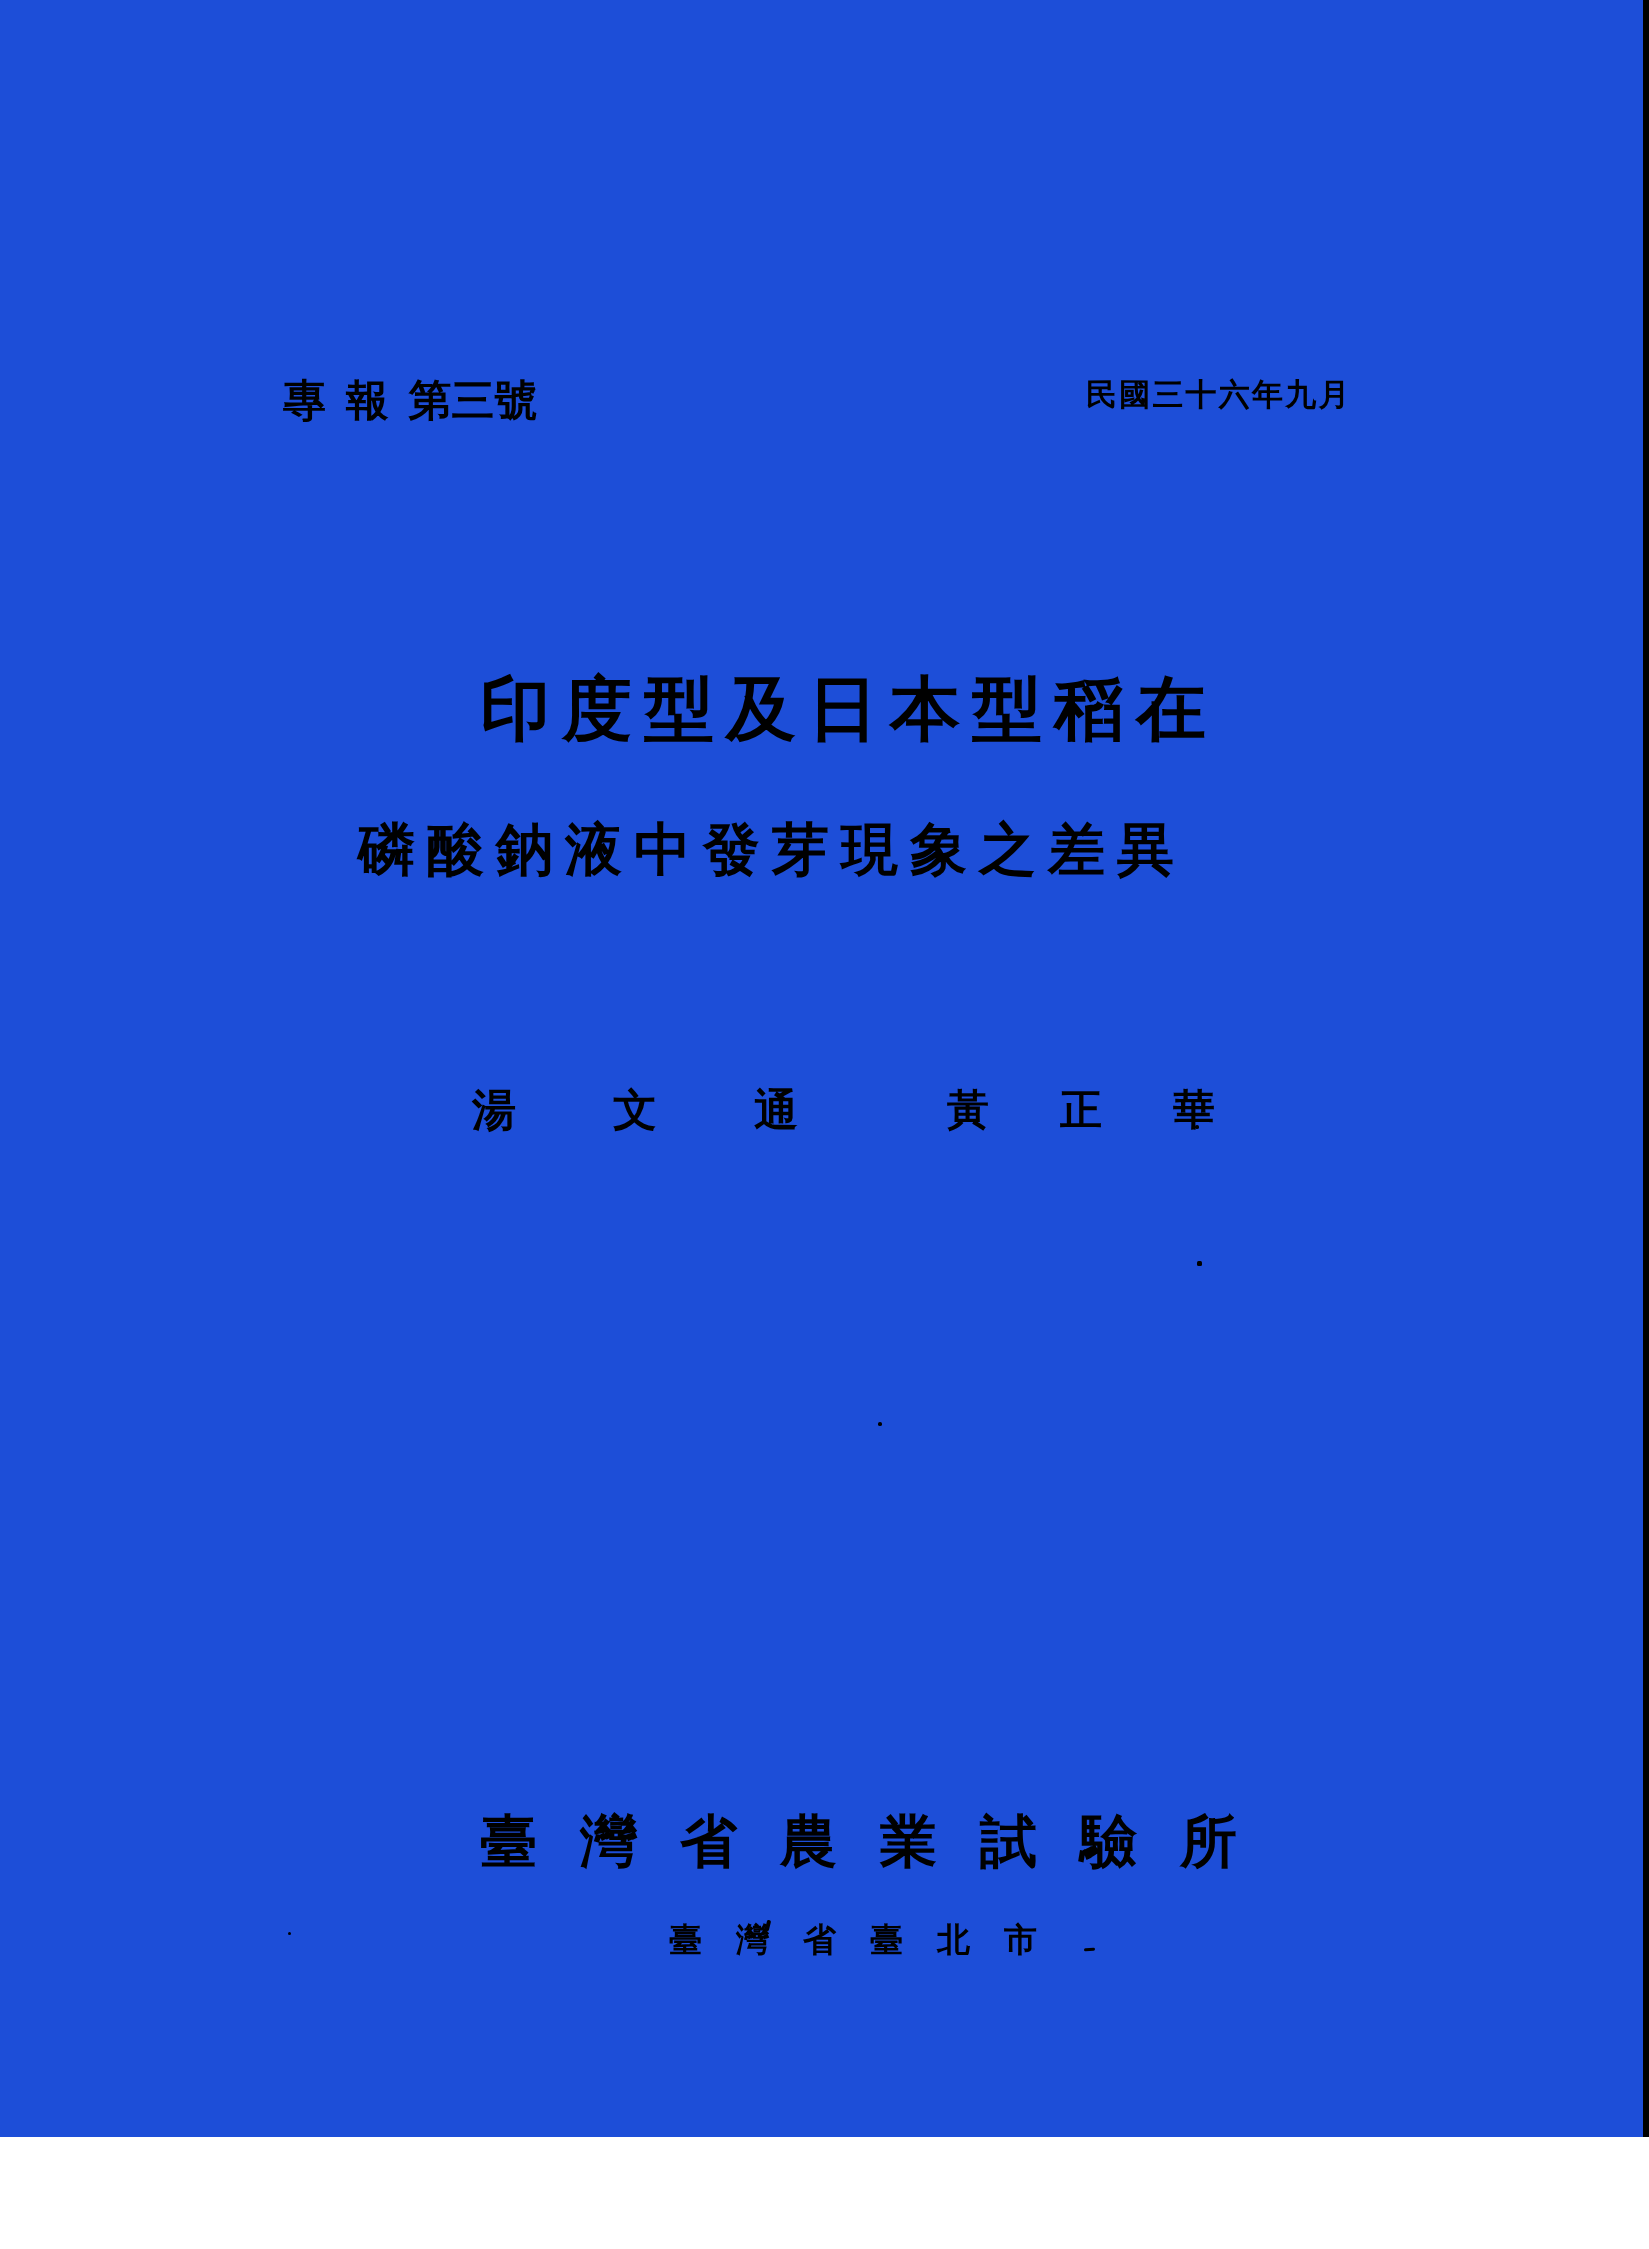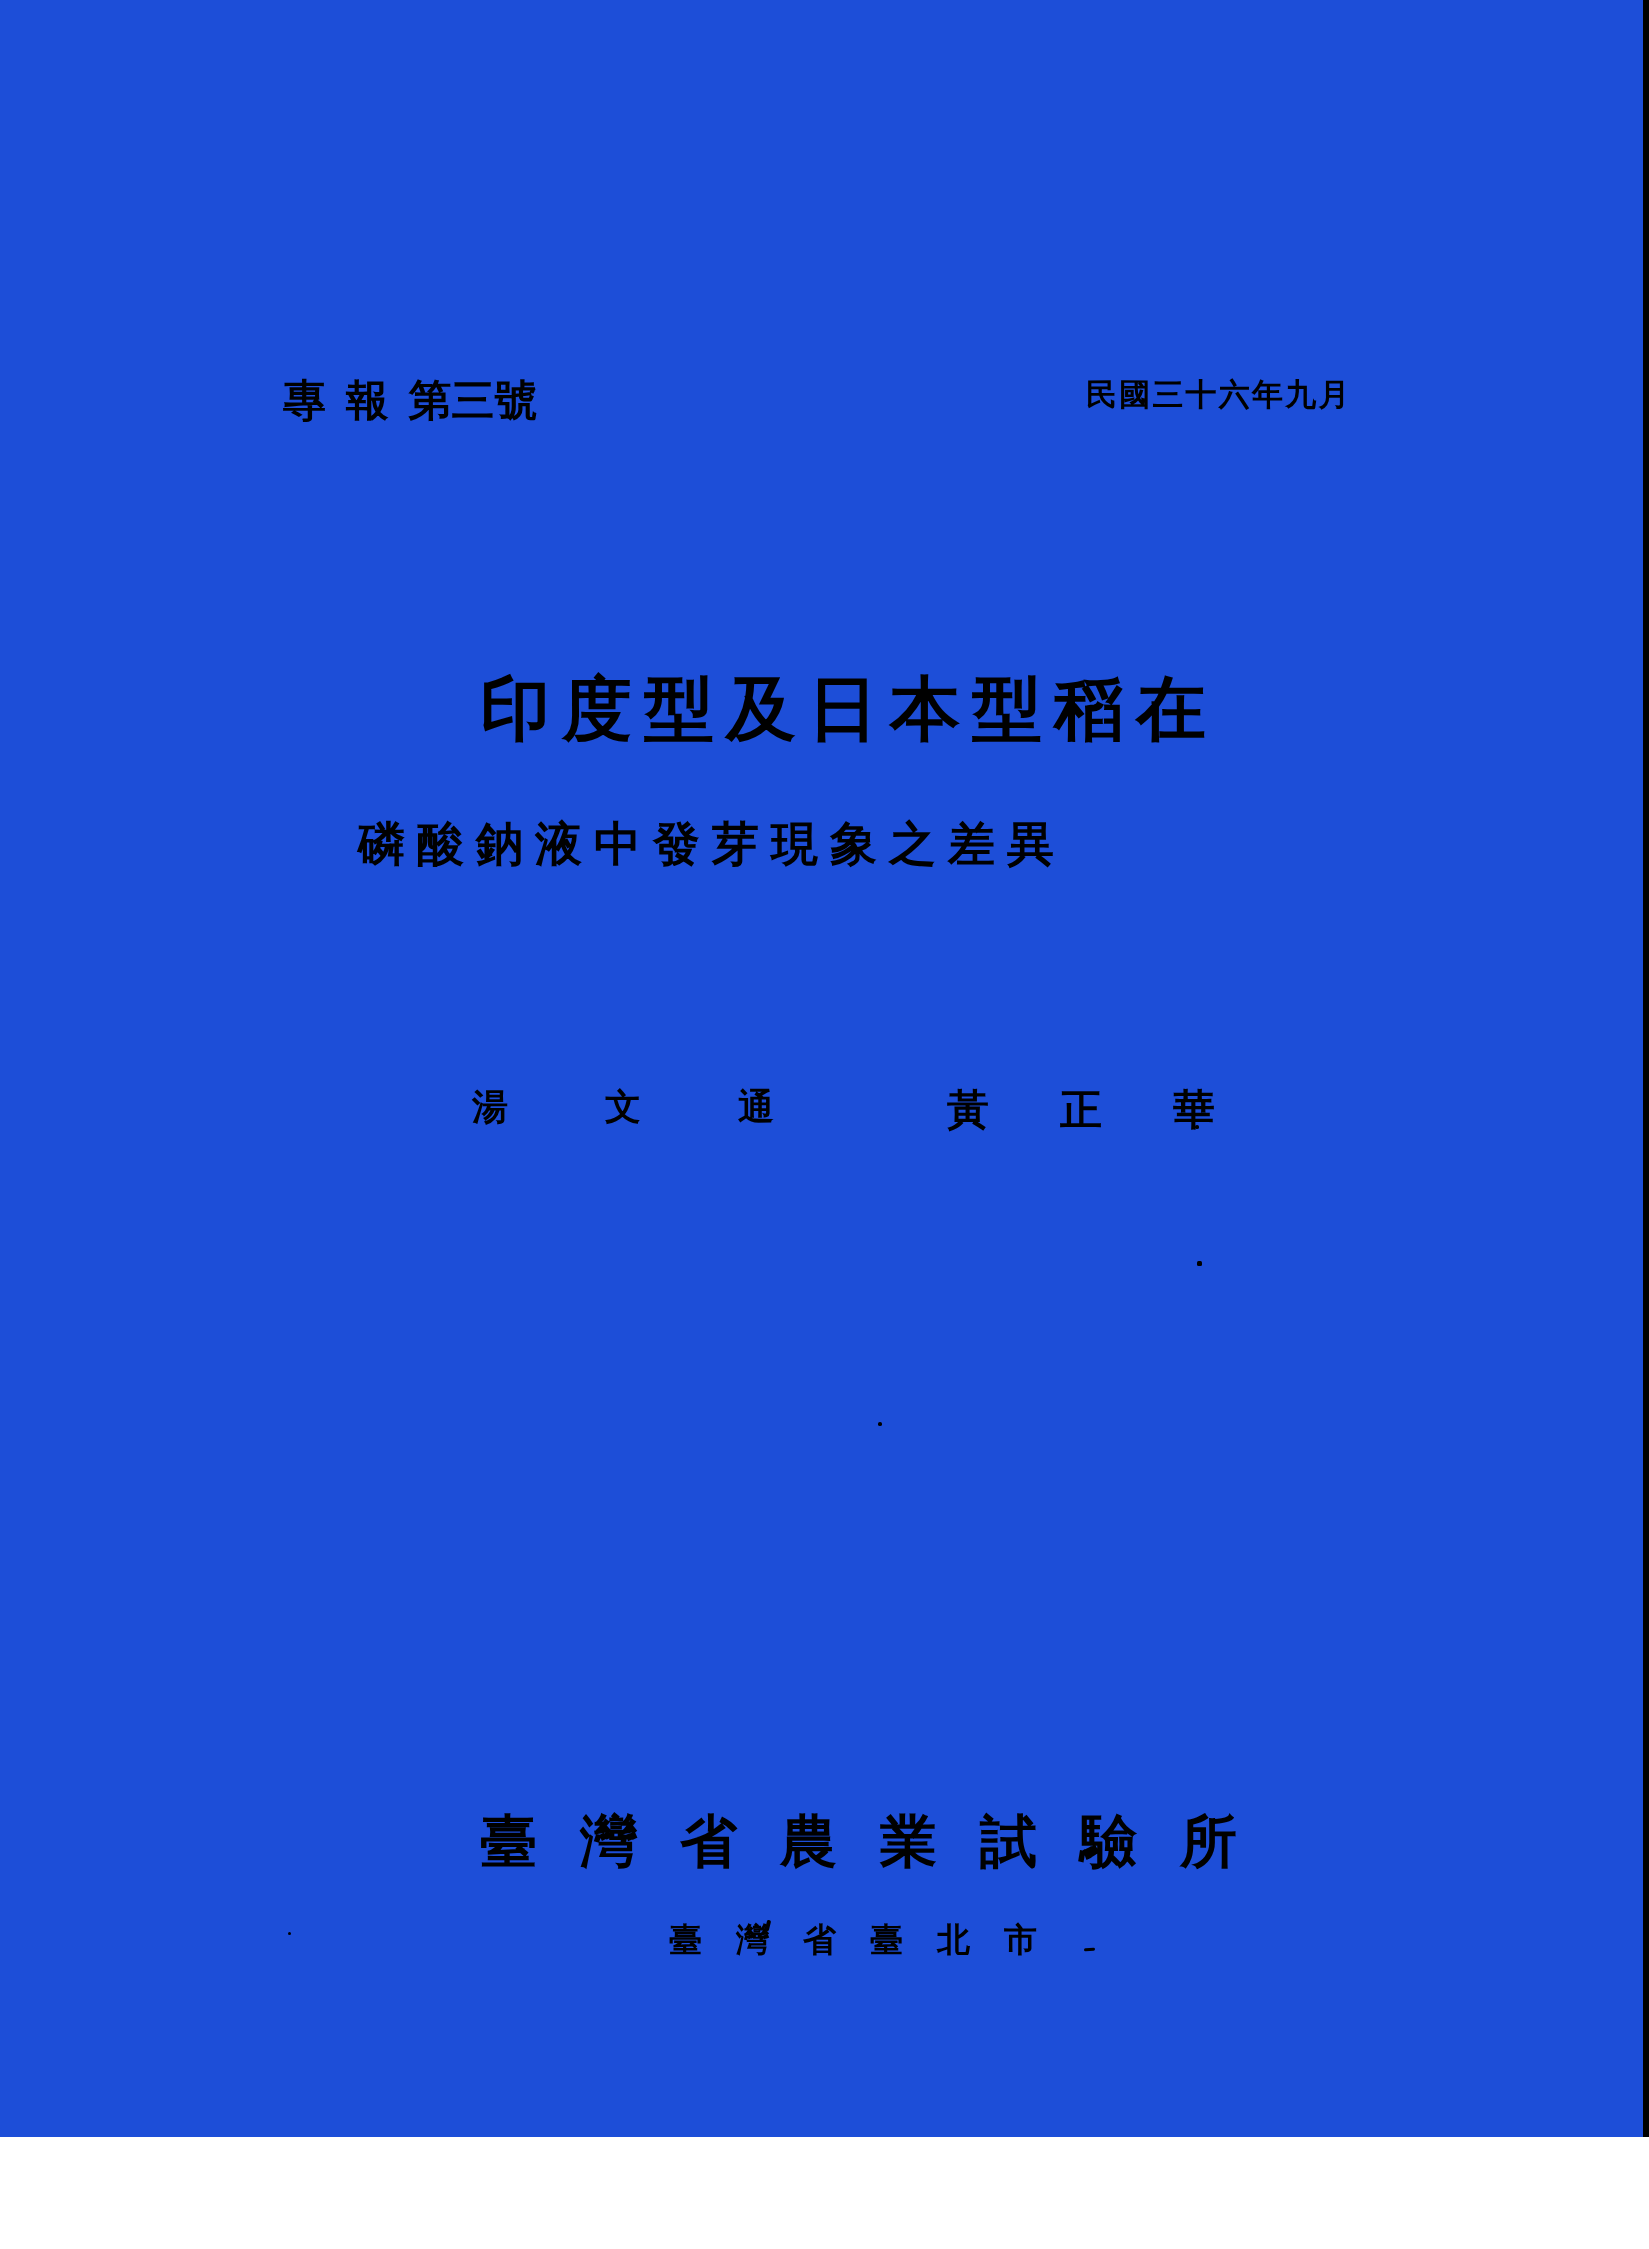--- a/index.html
+++ b/index.html
@@ -36,28 +36,28 @@
   }
 
   
   .title-line-1 {
     left: 480px; top: 675px;
     font-size: 70px;
     letter-spacing: 12px;
   }
   .title-line-2 {
     left: 358px; top: 821px;
-    font-size: 47px;
+    font-size: 57px;
     letter-spacing: 12px;
   }
 
   
   .author-1 {
     left: 472px; top: 1089px;
-    font-size: 36px;
+    font-size: 44px;
     letter-spacing: 97px;
   }
   .author-2 {
     left: 947px; top: 1089px;
     font-size: 42px;
     letter-spacing: 71px;
   }
 
   
   .publisher-name {

